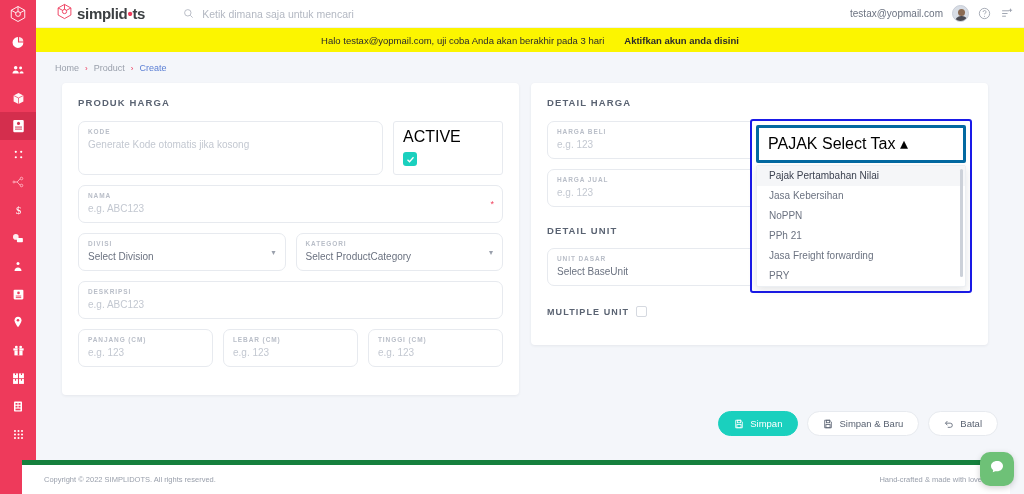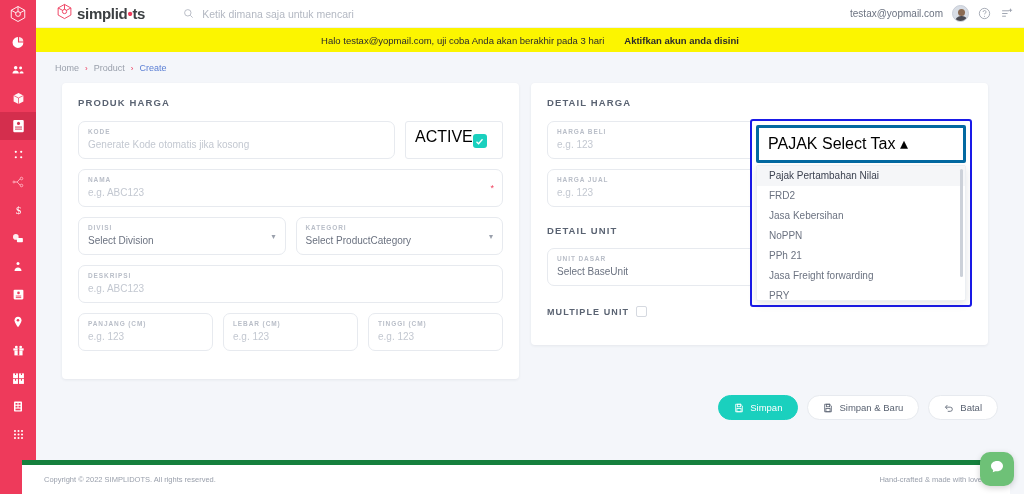--- a/index.html
+++ b/index.html
@@ -133,22 +133,22 @@
     color: #f0425e; font-size: 9px;
   }
   .field .caret {
     position: absolute; right: 9px; top: 50%; transform: translateY(-50%);
     color: #9aa0ac; font-size: 8px;
   }
   .field.grow { flex: 1; }
 
   .active-box {
     border: 1px solid #e7eaef; border-radius: 3px;
-    width: 98px; padding: 6px 9px 8px 9px; margin-bottom: 10px;
-    display: flex; flex-direction: row;
+    width: 110px; padding: 6px 9px 8px 9px; margin-bottom: 10px;
+    display: flex; flex-direction: column;
   }
   .chk {
     width: 14px; height: 14px; border-radius: 3px;
     background: #1ad0be; display: flex; align-items: center;
     justify-content: center; margin-top: 6px;
   }
   .chk svg { display:block; }
 
   .empty-chk {
     width: 11px; height: 11px; border-radius: 2px;
@@ -537,21 +537,20 @@
         </div>
 
         <div class="pajak-wrap">
           <div class="pajak-field">
             <span class="flabel">PAJAK</span>
             <span class="fval dark">Select Tax</span>
             <span class="caret">▴</span>
           </div>
           <div class="dropdown">
             <div class="dd-item sel">Pajak Pertambahan Nilai</div>
-            <div class="dd-item">FRD2</div>
             <div class="dd-item">Jasa Kebersihan</div>
             <div class="dd-item">NoPPN</div>
             <div class="dd-item">PPh 21</div>
             <div class="dd-item">Jasa Freight forwarding</div>
             <div class="dd-item">PRY</div>
             <div class="dd-scroll"></div>
           </div>
         </div>
       </section>
     </div>

